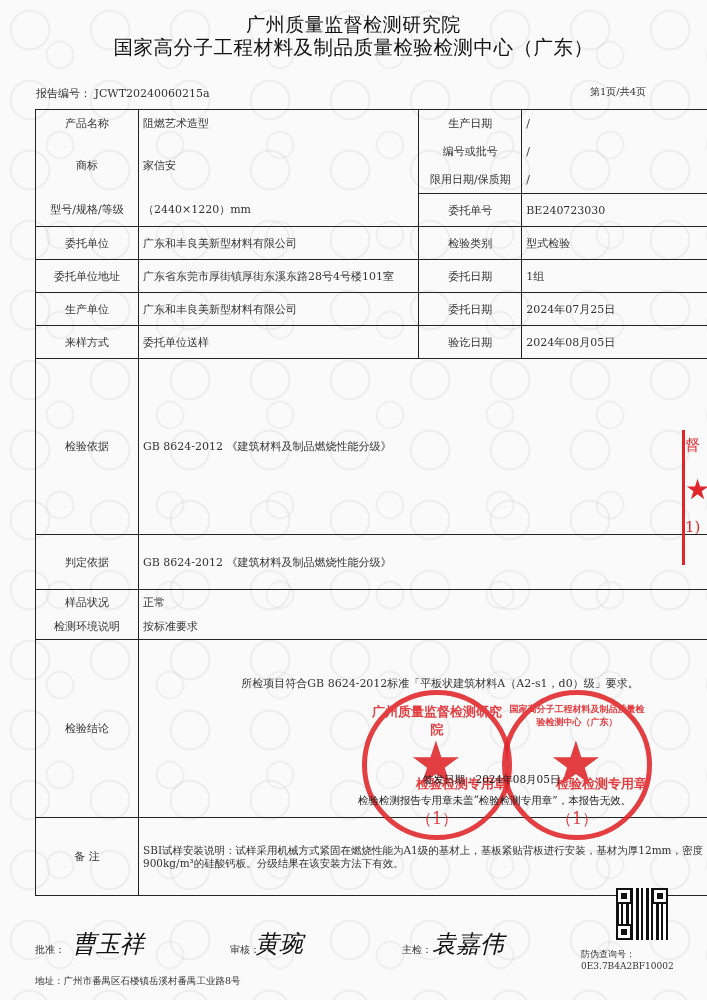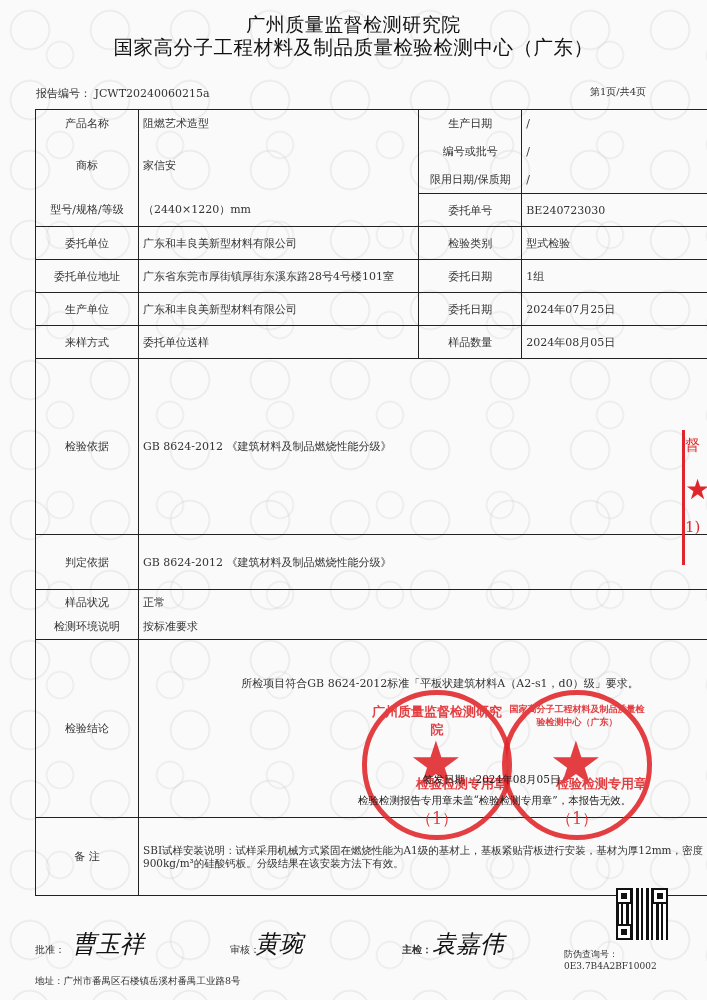--- a/index.html
+++ b/index.html
@@ -120,21 +120,21 @@
     </tr>
     <tr style="height:33px">
       <td class="lbl">生产单位</td>
       <td>广东和丰良美新型材料有限公司</td>
       <td class="lbl">委托日期</td>
       <td>2024年07月25日</td>
     </tr>
     <tr style="height:33px">
       <td class="lbl">来样方式</td>
       <td>委托单位送样</td>
-      <td class="lbl">样品数量</td>
+      <td class="lbl">验讫日期</td>
       <td>2024年08月05日</td>
     </tr>
     <tr style="height:176px">
       <td class="lbl">检验依据</td>
       <td colspan="3">GB 8624-2012 《建筑材料及制品燃烧性能分级》</td>
     </tr>
     <tr style="height:55px">
       <td class="lbl noborder-b">判定依据</td>
       <td colspan="3" class="noborder-b">GB 8624-2012 《建筑材料及制品燃烧性能分级》</td>
     </tr>
@@ -184,20 +184,20 @@
   <div class="qr">
     <div class="f" style="left:0;top:0"></div>
     <div class="f" style="right:0;top:0"></div>
     <div class="f" style="left:0;bottom:0"></div>
   </div>
 
   <div class="footer-label" style="left:35px; top:943px;">批准：</div>
   <div class="signature" style="left:72px; top:928px;">曹玉祥</div>
   <div class="footer-label" style="left:230px; top:943px;">审核：</div>
   <div class="signature" style="left:255px; top:928px;">黄琬</div>
-  <div class="footer-label" style="left:402px; top:943px;font-weight:bold;">主检：</div>
+  <div class="footer-label" style="left:402px; top:943px;">主检：</div>
   <div class="signature" style="left:432px; top:928px;">袁嘉伟</div>
-  <div class="footer-label" style="left:564px; top:948px; font-size:9px;">
+  <div class="footer-label" style="left:581px; top:948px; font-size:9px;">
     <span>防伪查询号：</span><span>0E3.7B4A2BF10002</span>
   </div>
   <div class="footer-label" style="left:35px; top:975px; font-size:9.5px;">地址：广州市番禺区石楼镇岳溪村番禺工业路8号</div>
 
 </div>
 
 </body></html>

